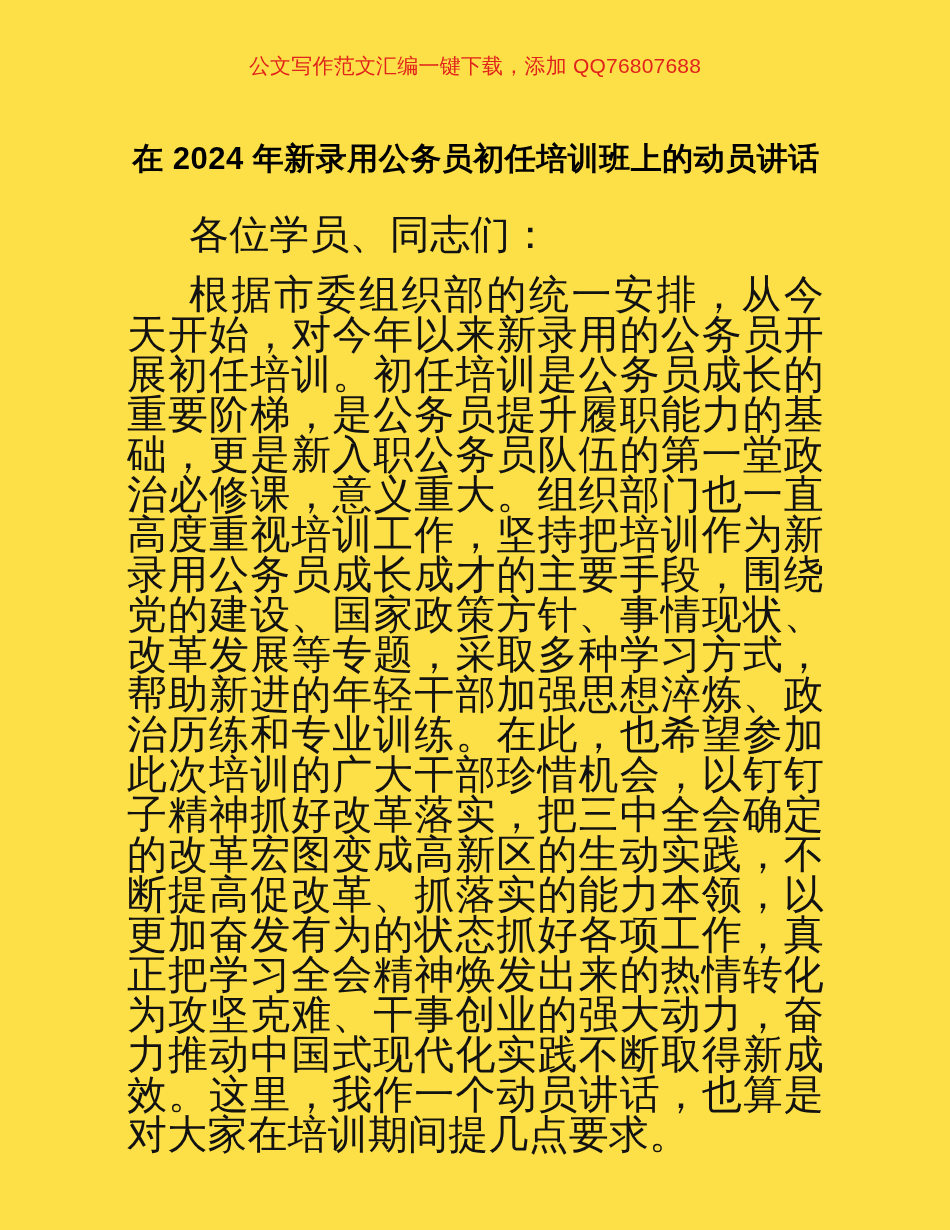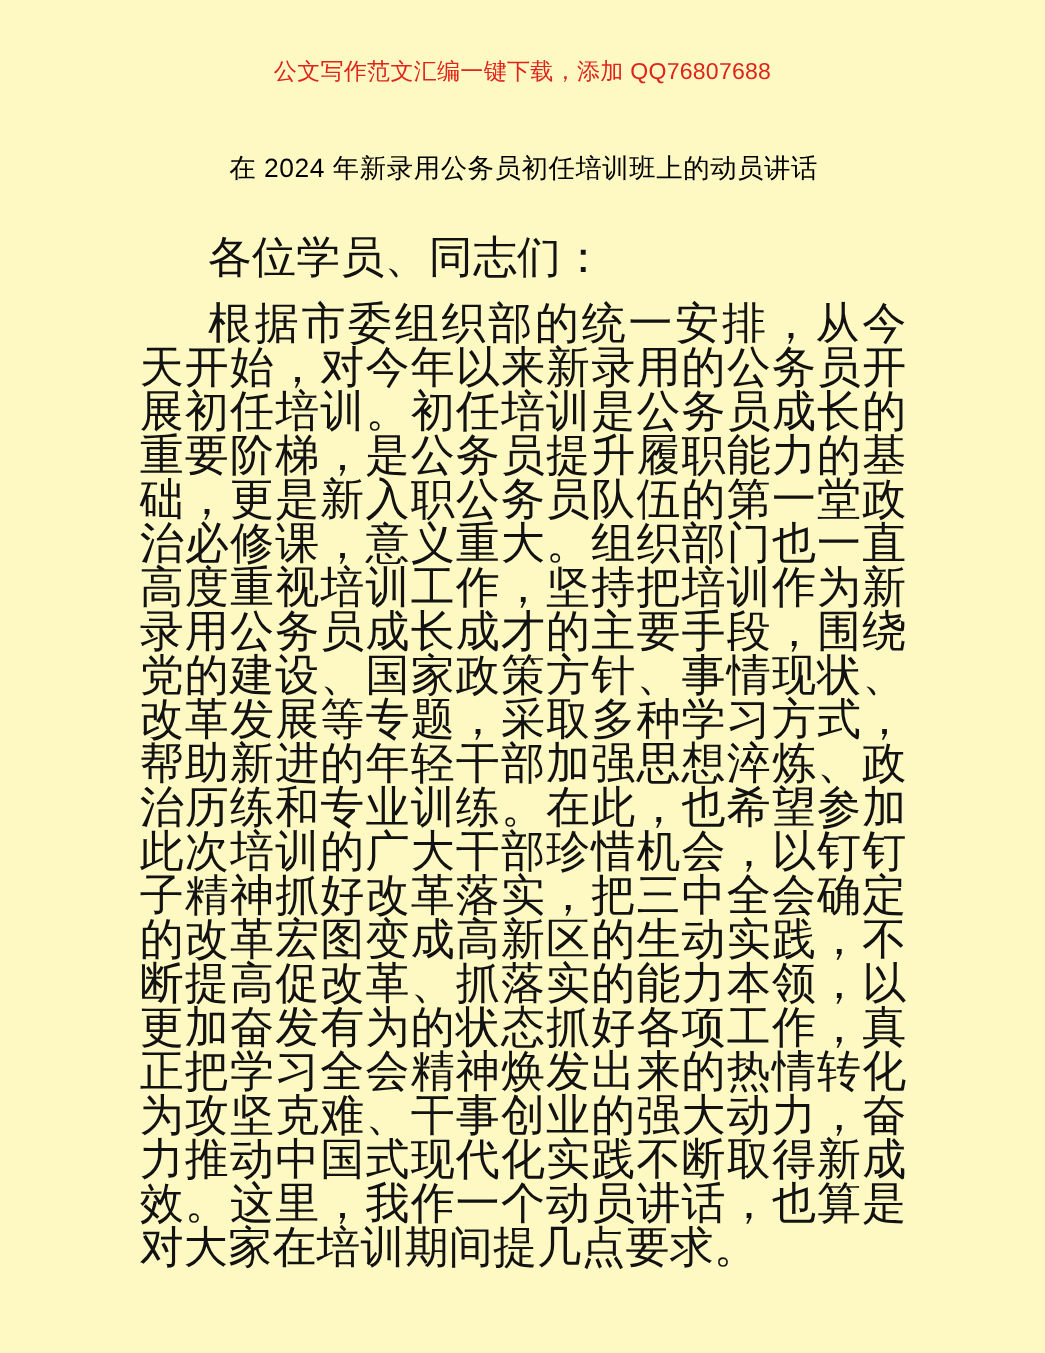--- a/index.html
+++ b/index.html
@@ -13,21 +13,21 @@
     height: 1230px;
     overflow: hidden;
     font-family: "Liberation Sans", "DejaVu Sans", sans-serif;
     -webkit-font-smoothing: antialiased;
   }
 
   .page {
     position: relative;
     width: 950px;
     height: 1230px;
-    background: #fef9c3;
+    background: #fde047;
     box-sizing: border-box;
   }
 
   
   .promo-header {
     position: absolute;
     top: 52px;
     left: 0;
     width: 950px;
     text-align: center;
@@ -38,25 +38,25 @@
     white-space: nowrap;
   }
 
   
   .doc-title {
     position: absolute;
     top: 114px;
     left: 128px;
     width: 696px;
     text-align: center;
-    font-size: 24px;
+    font-size: 31px;
     line-height: 47px;
     letter-spacing: 0.5px;
     color: #000000;
-    font-weight: 400;
+    font-weight: 700;
   }
 
   
   .body-block {
     position: absolute;
     top: 214px;
     left: 127px;
     width: 697px;
   }
 

